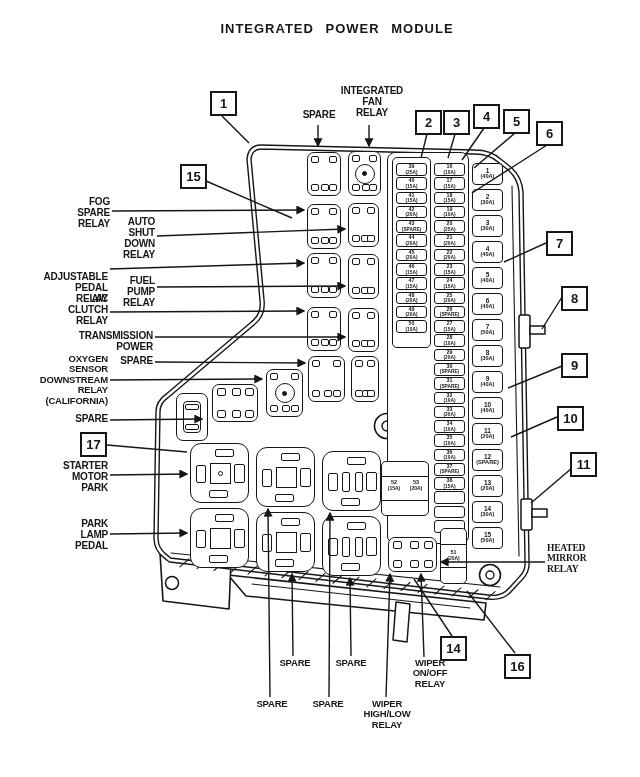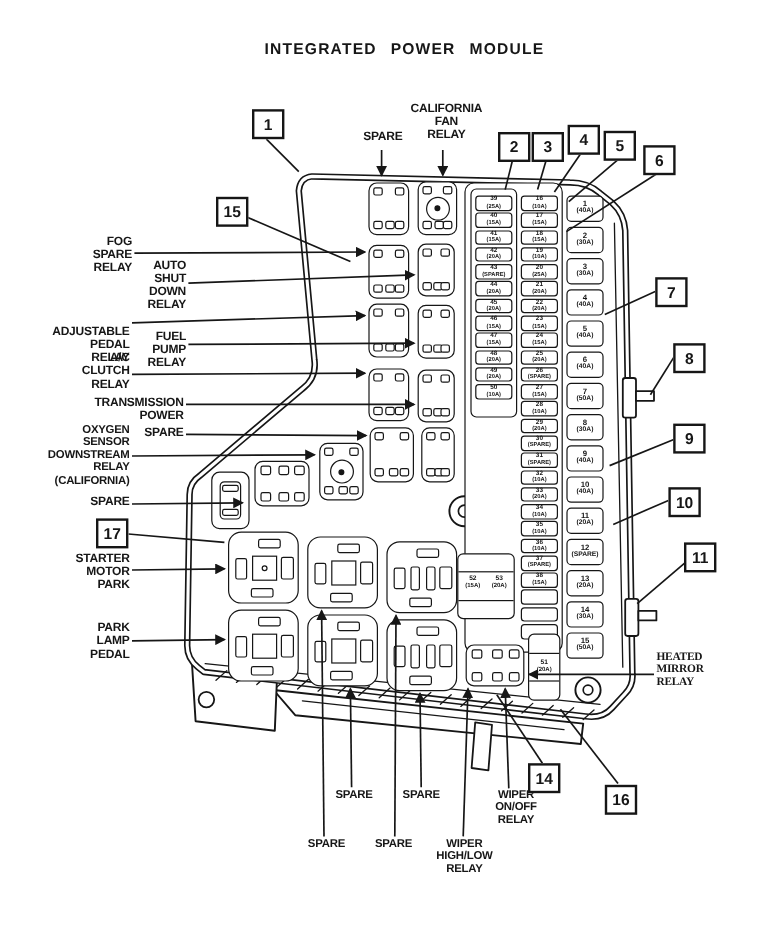--- a/index.html
+++ b/index.html
@@ -519,24 +519,24 @@
       <path d="M369,125 L369,146" marker-end="url(#arr)"></path>
       <path d="M293,656 L292,574" marker-end="url(#arr)"></path>
       <path d="M351,656 L350,578" marker-end="url(#arr)"></path>
       <path d="M270,697 L268,509" marker-end="url(#arr)"></path>
       <path d="M329,697 L330,513" marker-end="url(#arr)"></path>
       <path d="M386,697 L390,574" marker-end="url(#arr)"></path>
       <path d="M424,657 L421,574" marker-end="url(#arr)"></path>
     </g>
   </svg>
 
-  <div class="lbl title c" style="left:170px;top:34px;width:334px;">INTEGRATED POWER MODULE</div>
+  <div class="lbl title c" style="left:170px;top:22px;width:334px;">INTEGRATED POWER MODULE</div>
 
   <div class="lbl c" style="left:295px;top:109px;width:48px;font-size:10px;">SPARE</div>
-  <div class="lbl c" style="left:337px;top:85px;width:70px;font-size:10px;">CALIFORNIA
+  <div class="lbl c" style="left:337px;top:85px;width:70px;font-size:10px;">INTEGRATED
 FAN
 RELAY</div>
 
   <div class="lbl r" style="left:30px;top:196px;width:80px;font-size:10px;">FOG
 SPARE
 RELAY</div>
   <div class="lbl r" style="left:75px;top:216px;width:80px;font-size:10px;">AUTO
 SHUT
 DOWN
 RELAY</div>

